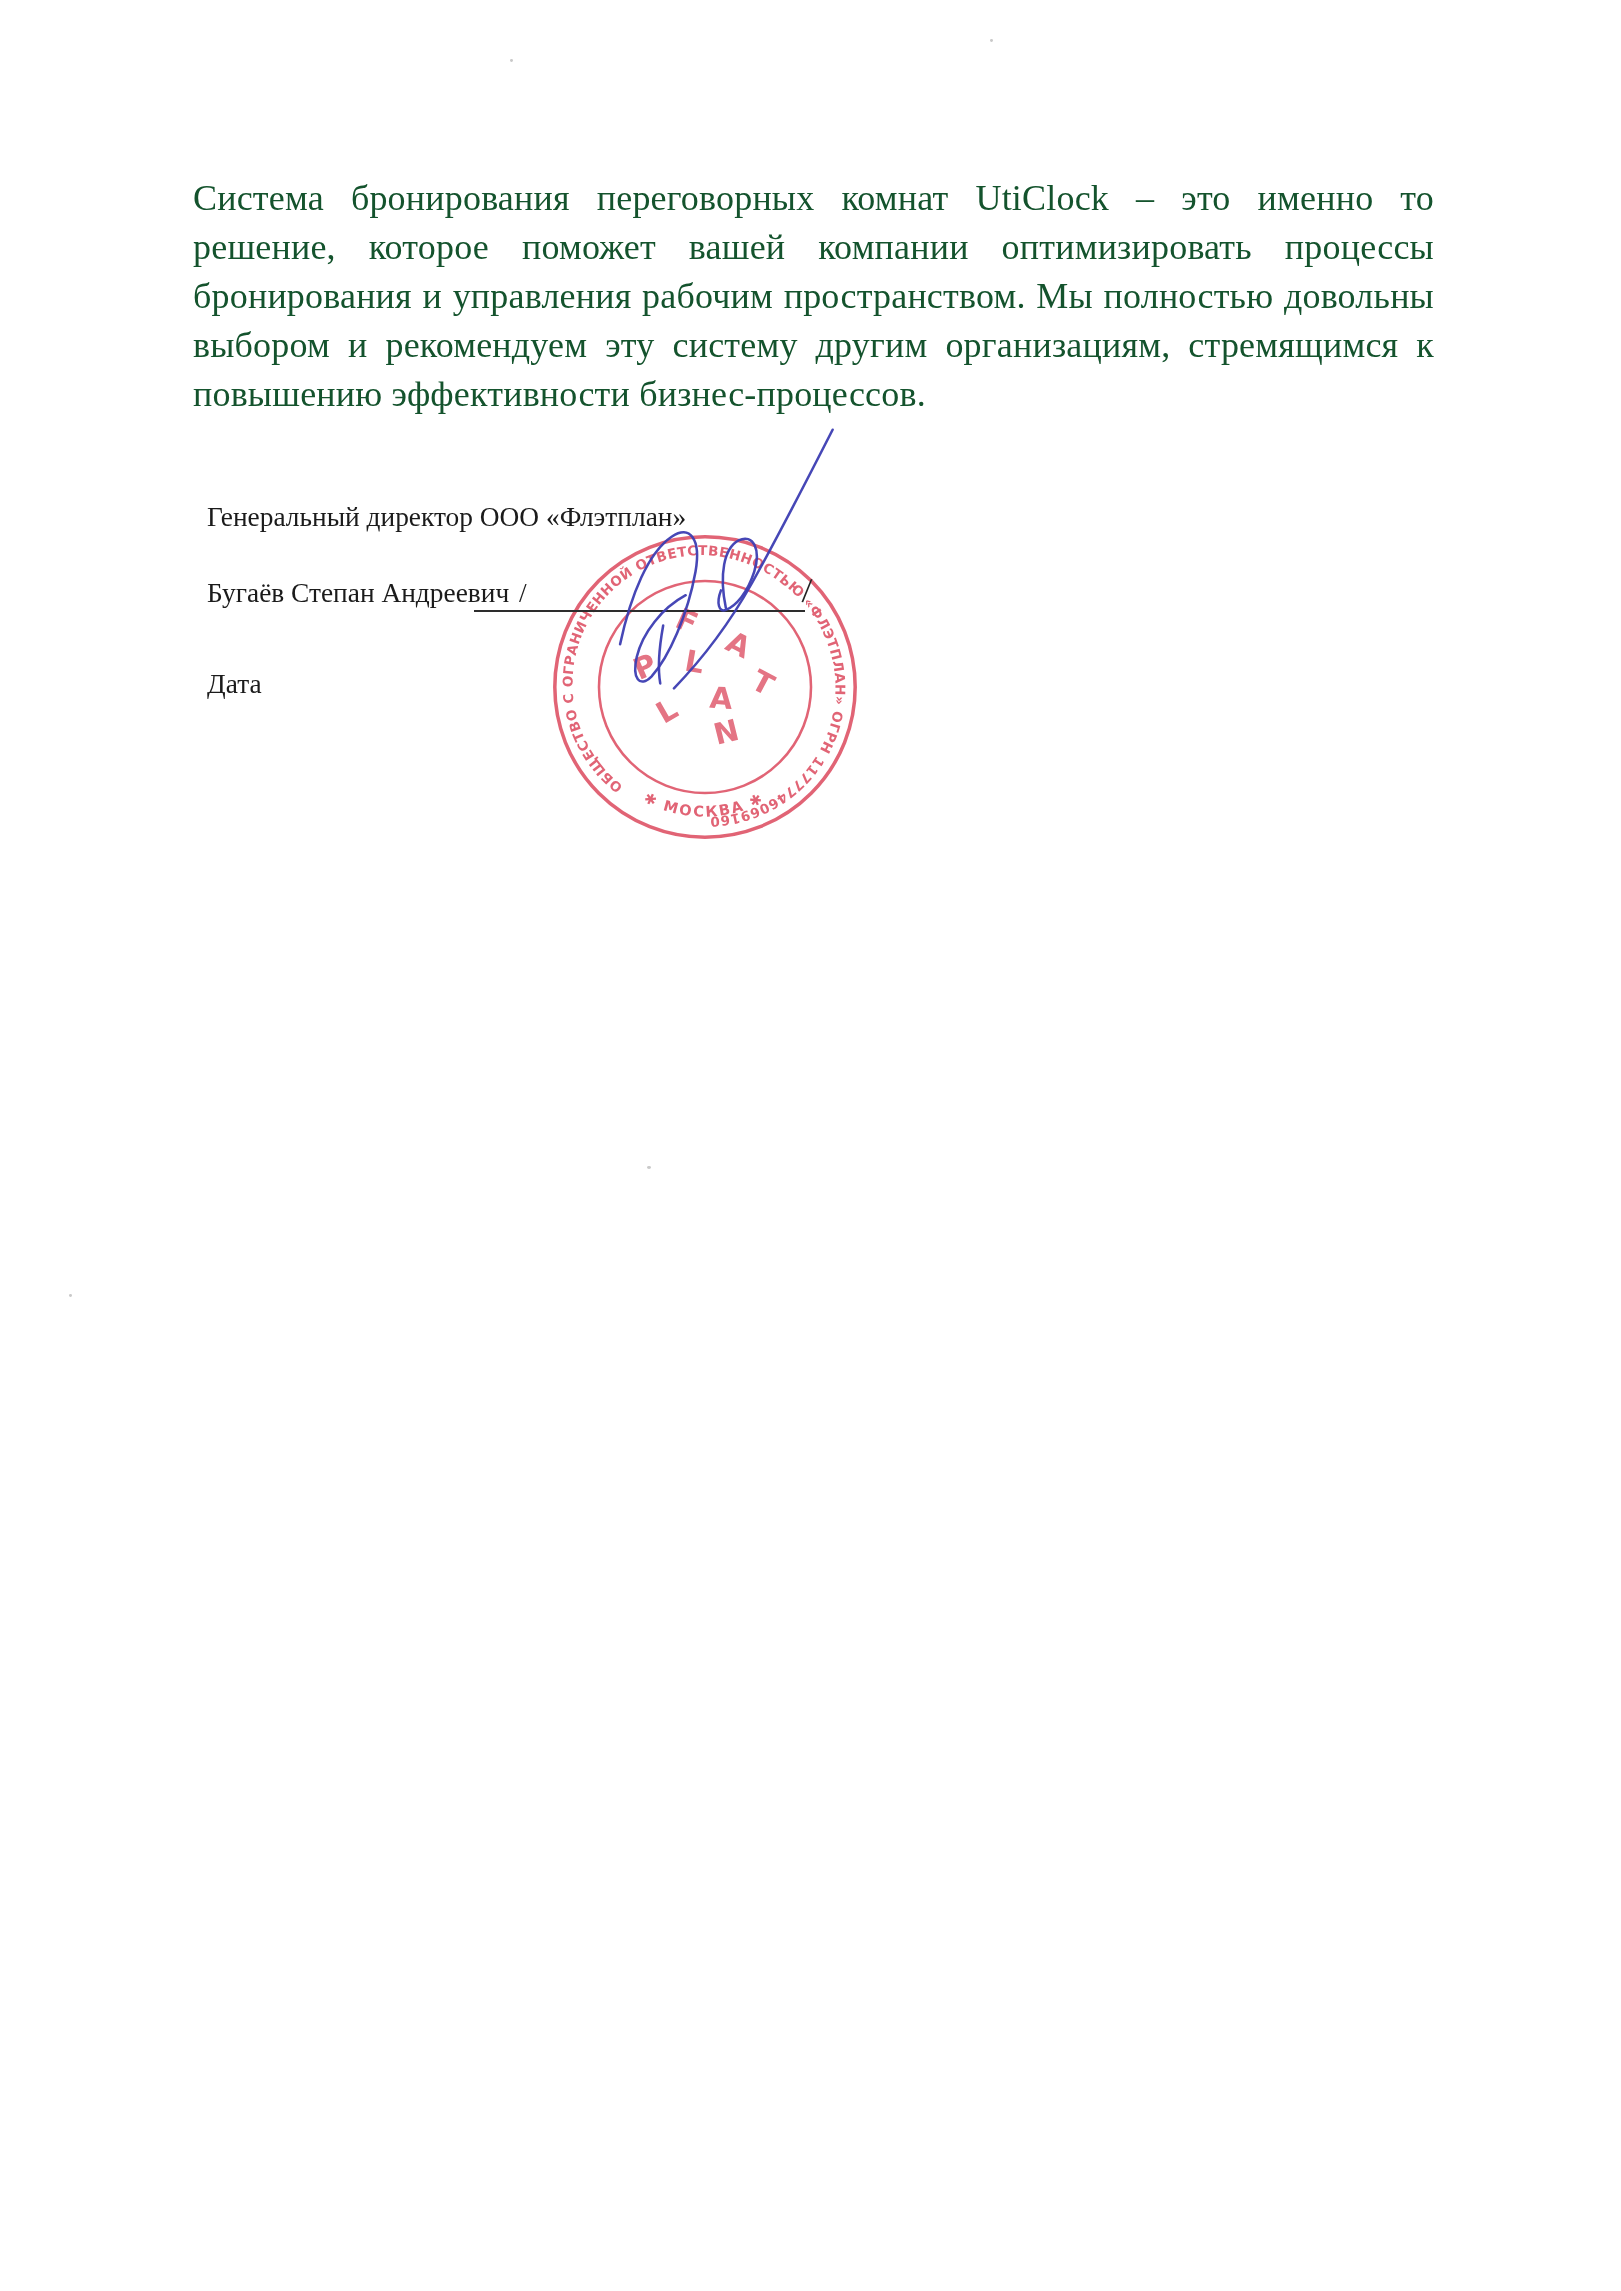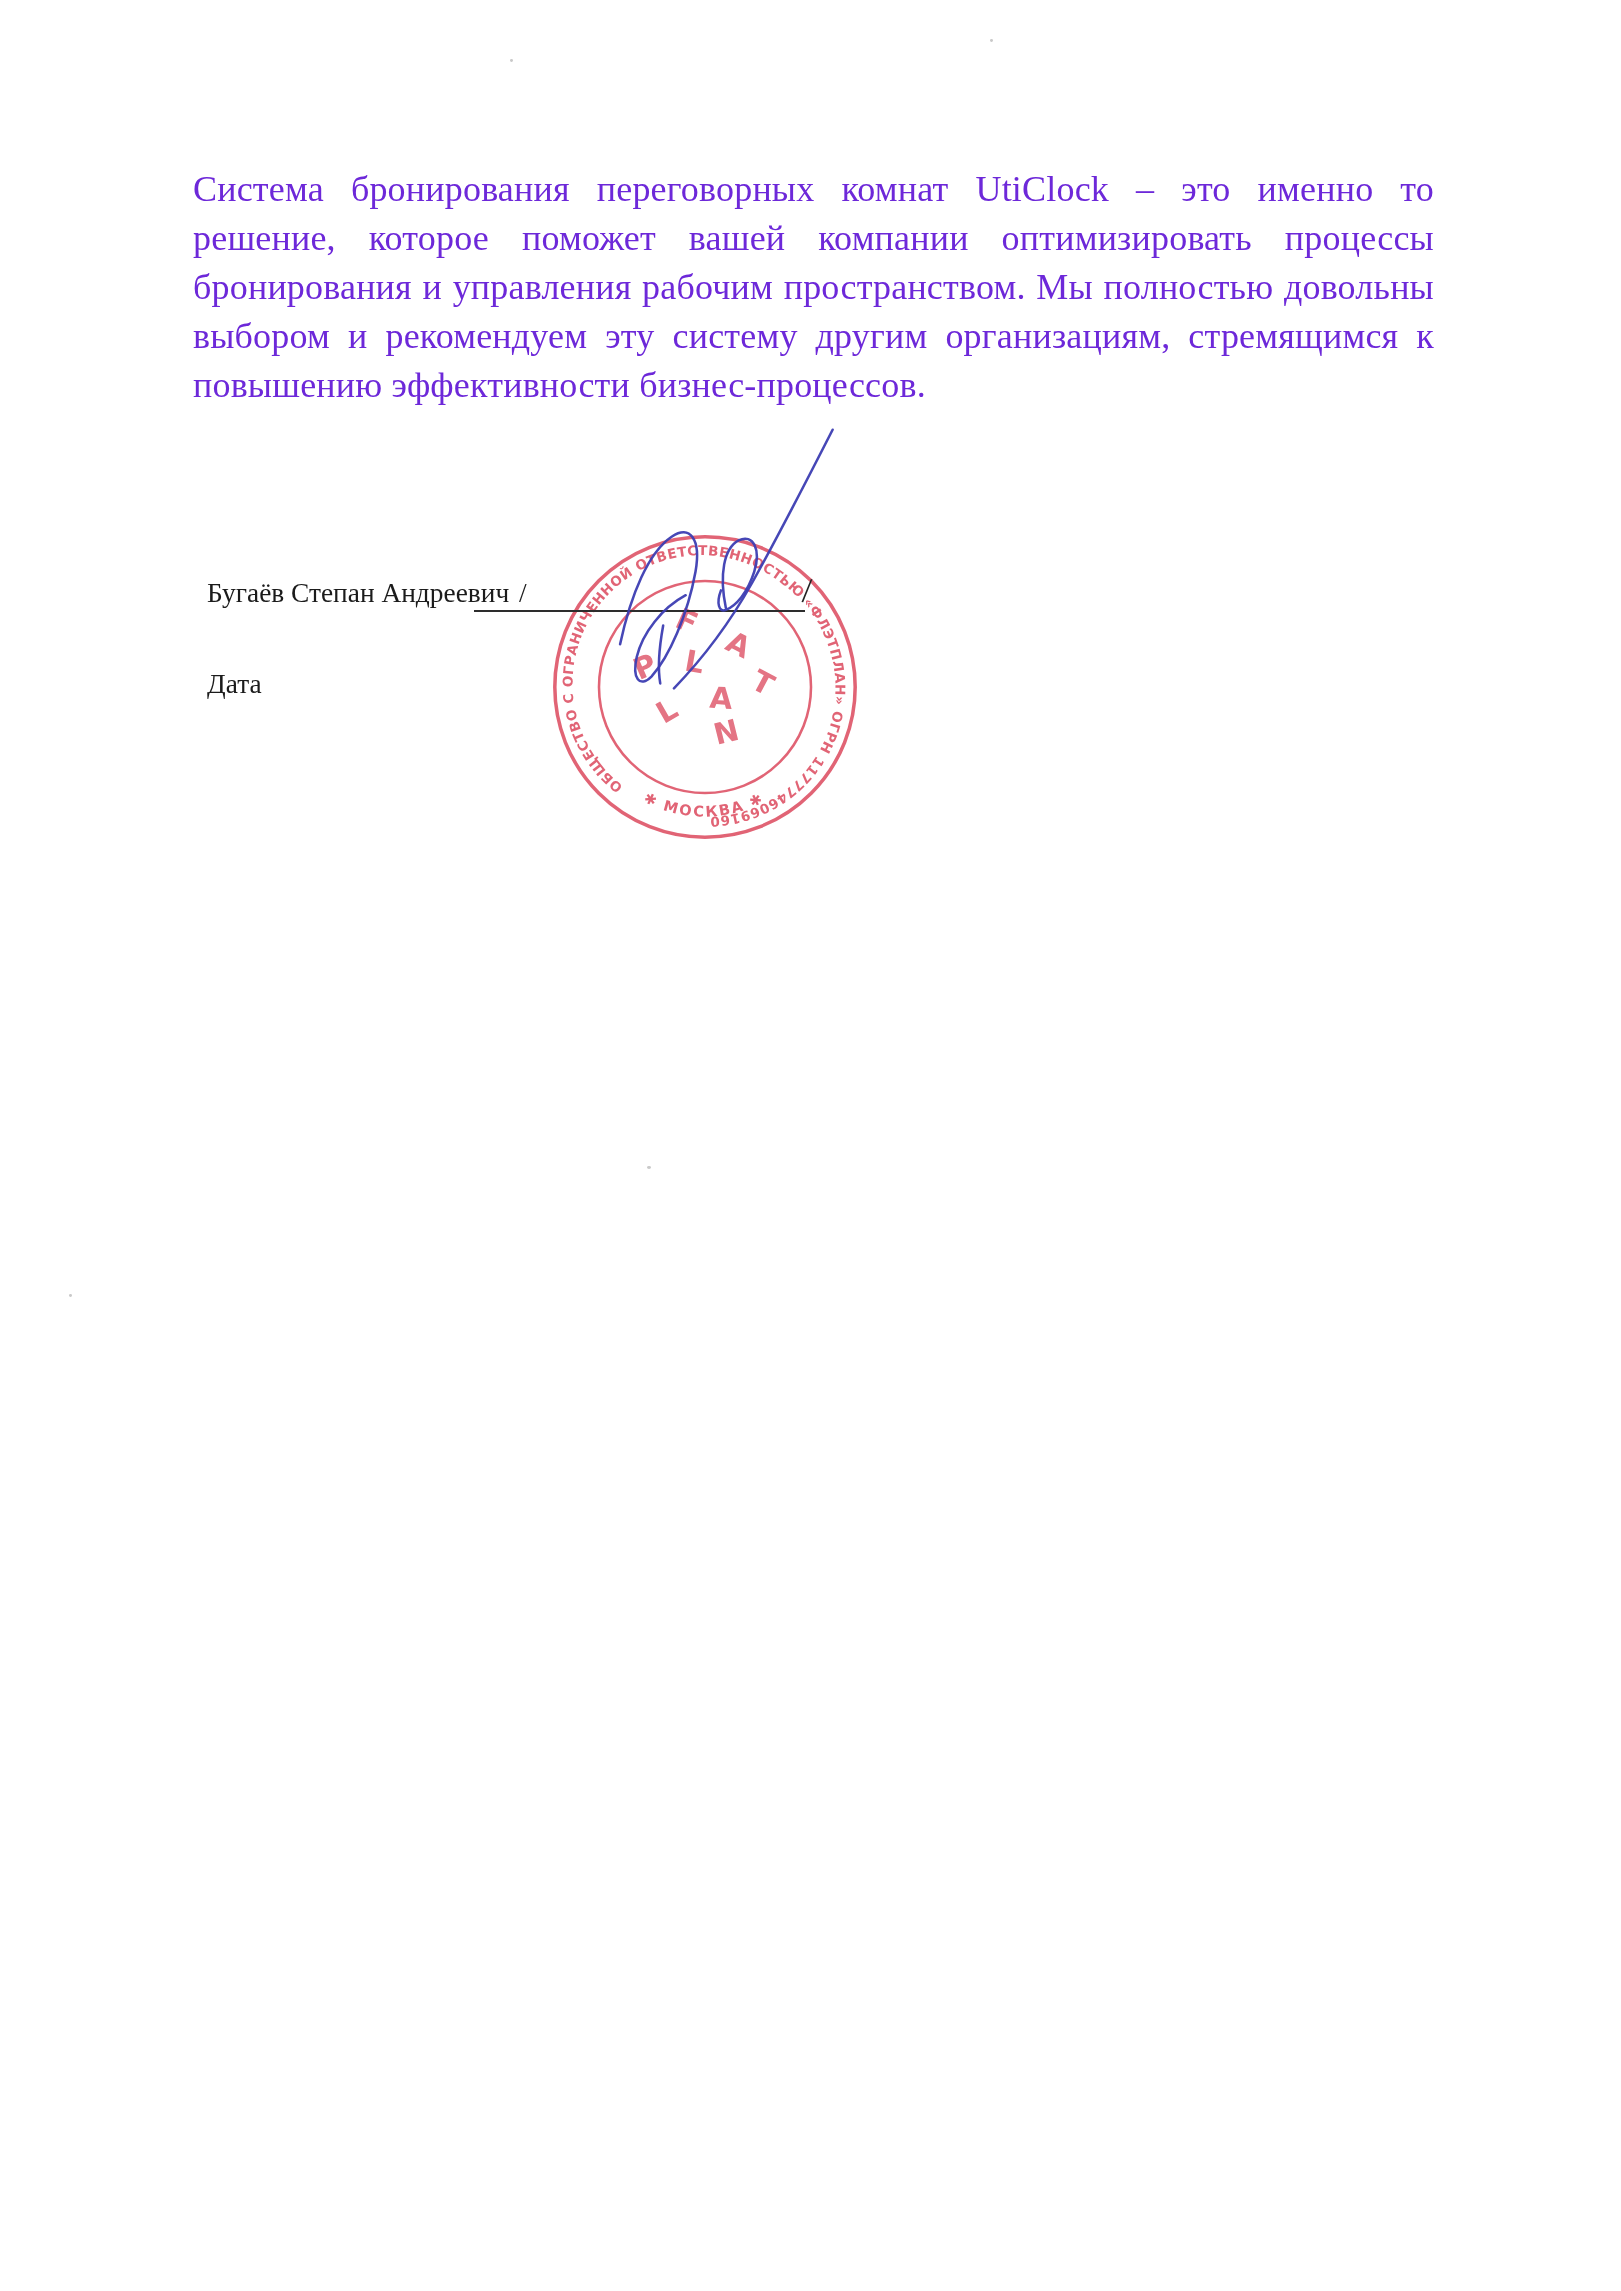--- a/index.html
+++ b/index.html
@@ -13,27 +13,27 @@
     position:relative;
     width:1621px;
     height:2292px;
     background:#ffffff;
     overflow:hidden;
     font-family:"Liberation Serif","DejaVu Serif",serif;
     color:var(--ink);
   }
   .paragraph{
     position:absolute;
-    left:193px; top:165px;
+    left:193px; top:174px;
     width:1241px;
     font-size:36px;
     line-height:49px;
     text-align:justify;
     letter-spacing:0.2px;
-    color:#6d28d9;
+    color:#14532d;
   }
   .sig-block-line{
     position:absolute;
     left:207px;
     font-size:27.4px;
     white-space:nowrap;
     color:#1b1b1b;
   }
   .director-line{ top:502px; }
   .name-line{ top:578px;text-align:right; }
@@ -91,20 +91,21 @@
   }
   .speck{position:absolute;border-radius:50%;background:#c9c9c9;}
 </style>
 </head>
 <body>
 
 <div class="page">
 
   <p class="paragraph">Система бронирования переговорных комнат UtiClock – это именно то решение, которое поможет вашей компании оптимизировать процессы бронирования и управления рабочим пространством. Мы полностью довольны выбором и рекомендуем эту систему другим организациям, стремящимся к повышению эффективности бизнес-процессов.</p>
 
+  <div class="sig-block-line director-line">Генеральный директор ООО «Флэтплан»</div>
 
   <div class="sig-block-line name-line">
     <span>Бугаёв Степан Андреевич</span><span class="slash">/</span>
   </div>
 
   <div class="sig-block-line date-line">Дата</div>
 
   <svg class="stamp-svg" viewBox="0 0 326 326">
     <defs>
       <path id="ringPath" d="M 81.4 265.2 A 131 131 0 1 1 242.6 58.8 A 131 131 0 1 1 81.4 265.2"></path>

